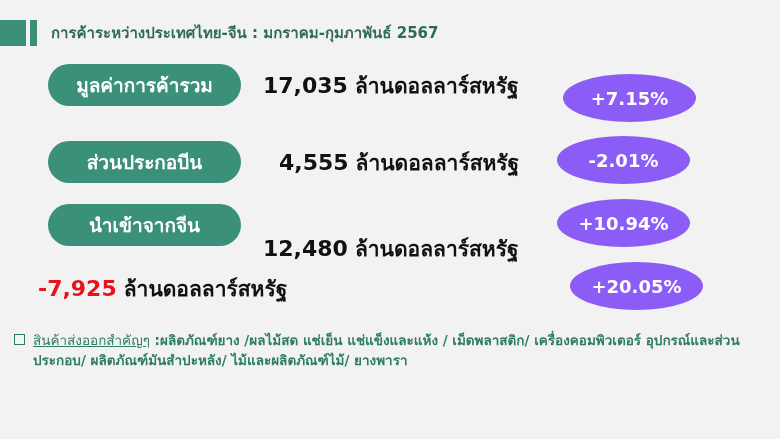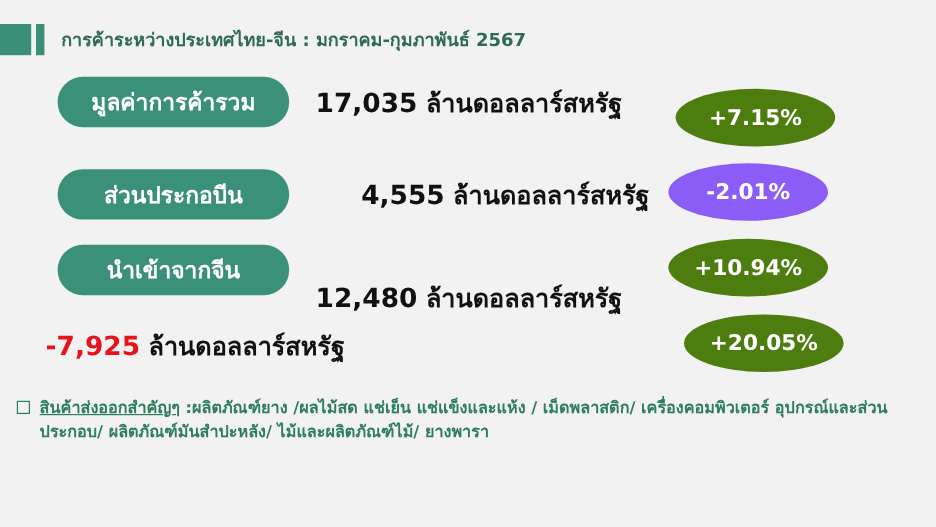--- a/index.html
+++ b/index.html
@@ -87,21 +87,21 @@
     font-size: 21px;
     font-weight: bold;
     color: #111111;
     margin-left: 7px;
   }
   .badge {
     position: absolute;
     width: 133px;
     height: 48px;
     border-radius: 50%;
-    background: #4d7c0f;
+    background: #8b5cf6;
     color: #ffffff;
     font-size: 18px;
     font-weight: bold;
     display: flex;
     align-items: center;
     justify-content: center;
     white-space: nowrap;
   }
   .badge.red {
     background: #8b5cf6;
@@ -128,21 +128,21 @@
     height: 9px;
     border: 1.6px solid #2e7d5e;
     margin-top: 4px;
     margin-right: 8px;
   }
   .note-body {
     flex: 1 1 auto;
   }
   .note-head {
     text-decoration: underline;
-    font-weight: bold;
+    font-weight: normal;
   }
   .note-text {
     font-weight: bold;
   }
 </style>
 </head>
 <body>
 
 <div class="title-row">
   <div class="tick-wide"></div>
@@ -154,21 +154,21 @@
   <div class="pill">มูลค่าการค้ารวม</div>
   <div class="value-wrap">
     <span class="value-num">17,035</span>
     <span class="value-unit">ล้านดอลลาร์สหรัฐ</span>
   </div>
 </div>
 <div class="badge" style="left:563px; top:74px;">+7.15%</div>
 
 <div class="row" style="top:133px;">
   <div class="pill">ส่วนประกอบีน</div>
-  <div class="value-wrap" style="margin-left:60px;">
+  <div class="value-wrap" style="margin-left:38px;">
     <span class="value-num">4,555</span>
     <span class="value-unit">ล้านดอลลาร์สหรัฐ</span>
   </div>
 </div>
 <div class="badge red" style="left:557px; top:136px;">-2.01%</div>
 
 <div class="row" style="top:196px;">
   <div class="pill">นำเข้าจากจีน</div>
   <div class="value-wrap" style="margin-left:22px;margin-top:46px;">
     <span class="value-num">12,480</span>

